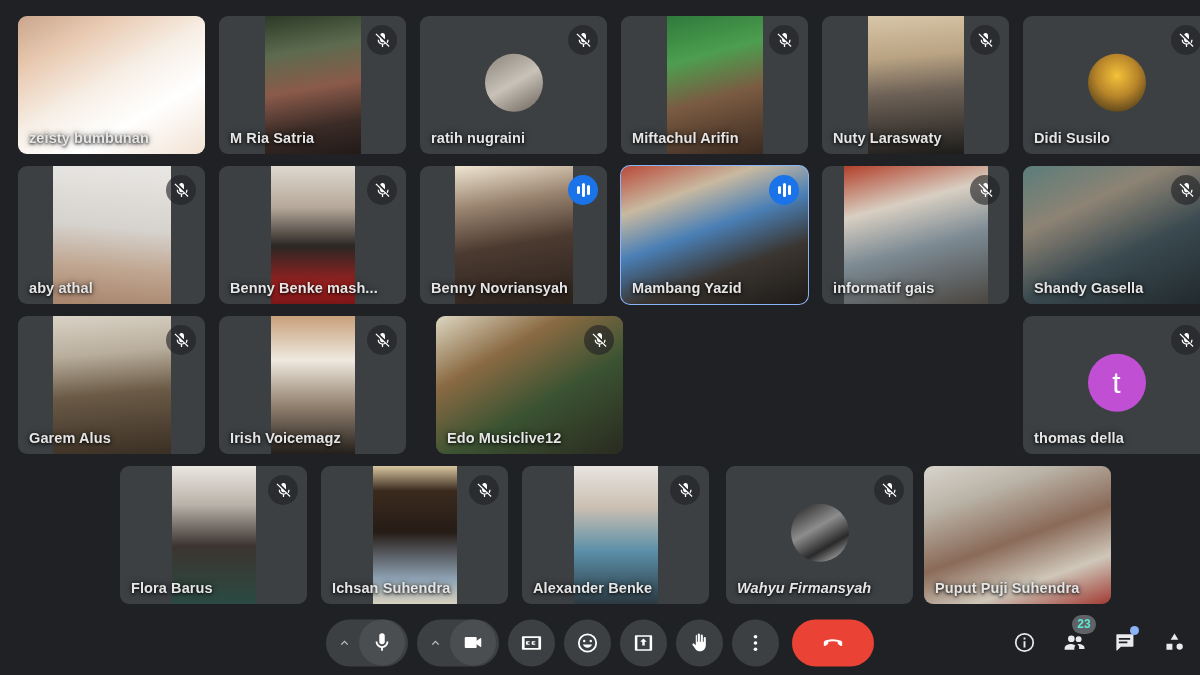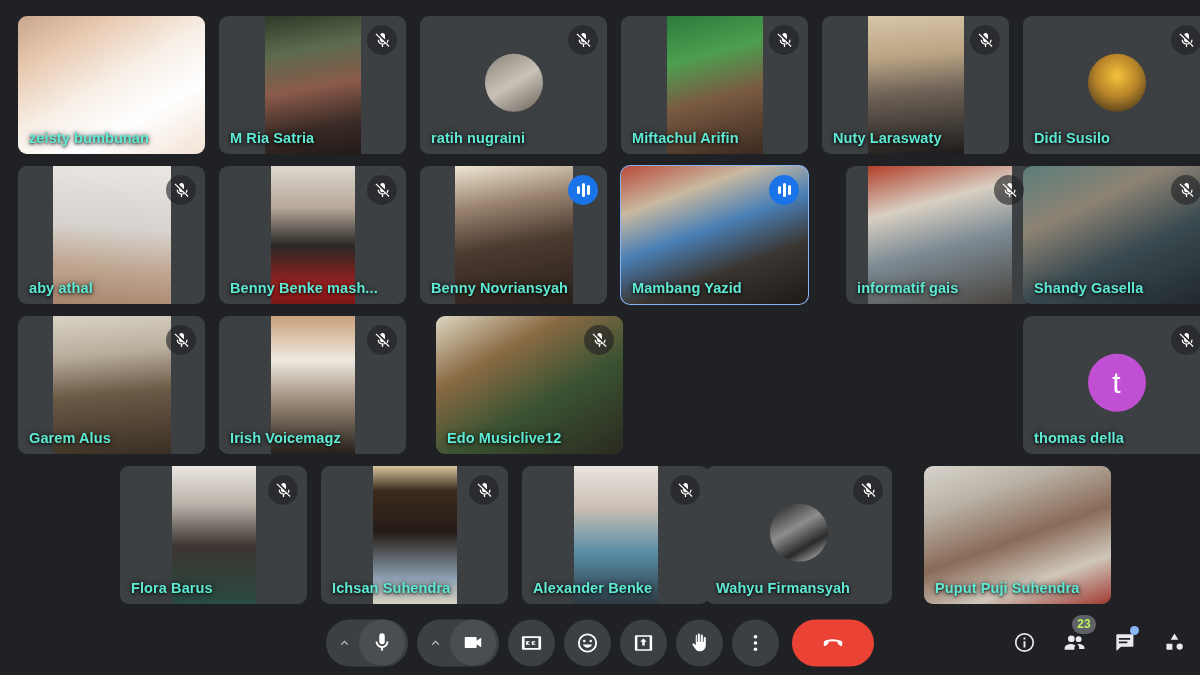--- a/index.html
+++ b/index.html
@@ -45,21 +45,21 @@
   .vid.center { left: 50%; transform: translateX(-50%); }
   .vid-inner { width: 100%; height: 100%; }
 
   
   .nm {
     position: absolute;
     left: 11px;
     bottom: 8px;
     font-size: 14.5px;
     font-weight: bold;
-    color: #5eead4;
+    color: #e5e5e5;
     text-shadow: 0 1px 3px rgba(0,0,0,.85), 0 0 6px rgba(0,0,0,.6);
     white-space: nowrap;
     letter-spacing: .1px;
     z-index: 4;
   }
 
   
   .mic {
     position: absolute;
     top: 9px; right: 9px;
@@ -131,21 +131,21 @@
     display: flex; align-items: center; justify-content: center; margin-left: 4px;
   }
   .hang svg { width: 26px; height: 26px; fill: #fff; }
 
   .right { position: absolute; right: 4px; top: 50%; transform: translateY(-50%);
            display: flex; align-items: center; gap: 6px; }
   .ibtn { position: relative; width: 44px; height: 44px; border-radius: 50%;
           display: flex; align-items: center; justify-content: center; }
   .ibtn svg { width: 23px; height: 23px; fill: #e8eaed; }
   .badge { position: absolute; top: -6px; right: 0px; min-width: 24px; height: 19px;
-           border-radius: 10px; background: #5f6368; color: #bef264; font-size: 12px;
+           border-radius: 10px; background: #5f6368; color: #5eead4; font-size: 12px;
            font-weight: bold; display:flex; align-items:center; justify-content:center;
            padding: 0 5px; }
   .dot { position: absolute; top: 5px; right: 7px; width: 9px; height: 9px;
          border-radius: 50%; background: #8ab4f8; }
 </style>
 </head>
 <body>
 
 <div id="app">
 
@@ -247,21 +247,21 @@
           <div class="vid full" style="width: 187px;">
             <div class="vid-inner" style="background: linear-gradient(160deg, rgb(185, 74, 58) 0%, rgb(201, 185, 160) 24%, rgb(74, 127, 181) 46%, rgb(58, 53, 48) 70%, rgb(29, 26, 24) 100%);"></div>
           </div>
           <div class="spk">
             <i class="b1"></i>
             <i class="b2"></i>
             <i class="b3"></i>
           </div>
           <div class="nm">Mambang Yazid</div>
         </div>
-        <div class="tile" style="left: 846px;">
+        <div class="tile" style="left: 822px;">
           <div class="vid center" style="width: 144px; left: 50%;">
             <div class="vid-inner" style="background: linear-gradient(165deg, rgb(178, 64, 42) 0%, rgb(216, 207, 194) 30%, rgb(124, 138, 147) 58%, rgb(74, 69, 64) 100%);"></div>
           </div>
           <div class="mic">
             <svg viewBox="0 0 24 24">
               <path d="M3.3 2.1 2.1 3.3l6.4 6.4V11a3.5 3.5 0 0 0 5.1 3.1l1.3 1.3A5 5 0 0 1 7 11H5.2a6.9 6.9 0 0 0 5.9 6.8V21h1.8v-3.2a6.8 6.8 0 0 0 3.3-1.3l4.5 4.5 1.2-1.2L3.3 2.1zM15.5 11V5a3.5 3.5 0 0 0-6.8-1.2l6.5 6.5c.2-.1.3-.2.3-.3zm3.3 0a6.7 6.7 0 0 1-1 3.5l1.3 1.3A8.5 8.5 0 0 0 20.6 11h-1.8z"></path>
             </svg>
           </div>
           <div class="nm">informatif gais</div>
         </div>
@@ -348,21 +348,21 @@
           <div class="vid center" style="width: 84px; left: 50%;">
             <div class="vid-inner" style="background: linear-gradient(rgb(232, 228, 223) 0%, rgb(203, 191, 178) 30%, rgb(90, 143, 168) 62%, rgb(44, 58, 66) 100%);"></div>
           </div>
           <div class="mic">
             <svg viewBox="0 0 24 24">
               <path d="M3.3 2.1 2.1 3.3l6.4 6.4V11a3.5 3.5 0 0 0 5.1 3.1l1.3 1.3A5 5 0 0 1 7 11H5.2a6.9 6.9 0 0 0 5.9 6.8V21h1.8v-3.2a6.8 6.8 0 0 0 3.3-1.3l4.5 4.5 1.2-1.2L3.3 2.1zM15.5 11V5a3.5 3.5 0 0 0-6.8-1.2l6.5 6.5c.2-.1.3-.2.3-.3zm3.3 0a6.7 6.7 0 0 1-1 3.5l1.3 1.3A8.5 8.5 0 0 0 20.6 11h-1.8z"></path>
             </svg>
           </div>
           <div class="nm">Alexander Benke</div>
         </div>
-        <div class="tile" style="left: 705px;">
+        <div class="tile" style="left: 726px; font-style: italic;">
           <div class="av" style="background: linear-gradient(150deg, rgb(28, 28, 28) 0%, rgb(141, 141, 141) 42%, rgb(42, 42, 42) 70%, rgb(212, 212, 212) 100%);"></div>
           <div class="mic">
             <svg viewBox="0 0 24 24">
               <path d="M3.3 2.1 2.1 3.3l6.4 6.4V11a3.5 3.5 0 0 0 5.1 3.1l1.3 1.3A5 5 0 0 1 7 11H5.2a6.9 6.9 0 0 0 5.9 6.8V21h1.8v-3.2a6.8 6.8 0 0 0 3.3-1.3l4.5 4.5 1.2-1.2L3.3 2.1zM15.5 11V5a3.5 3.5 0 0 0-6.8-1.2l6.5 6.5c.2-.1.3-.2.3-.3zm3.3 0a6.7 6.7 0 0 1-1 3.5l1.3 1.3A8.5 8.5 0 0 0 20.6 11h-1.8z"></path>
             </svg>
           </div>
           <div class="nm">Wahyu Firmansyah</div>
         </div>
         <div class="tile" style="left: 924px;">
           <div class="vid full" style="width: 187px;">

